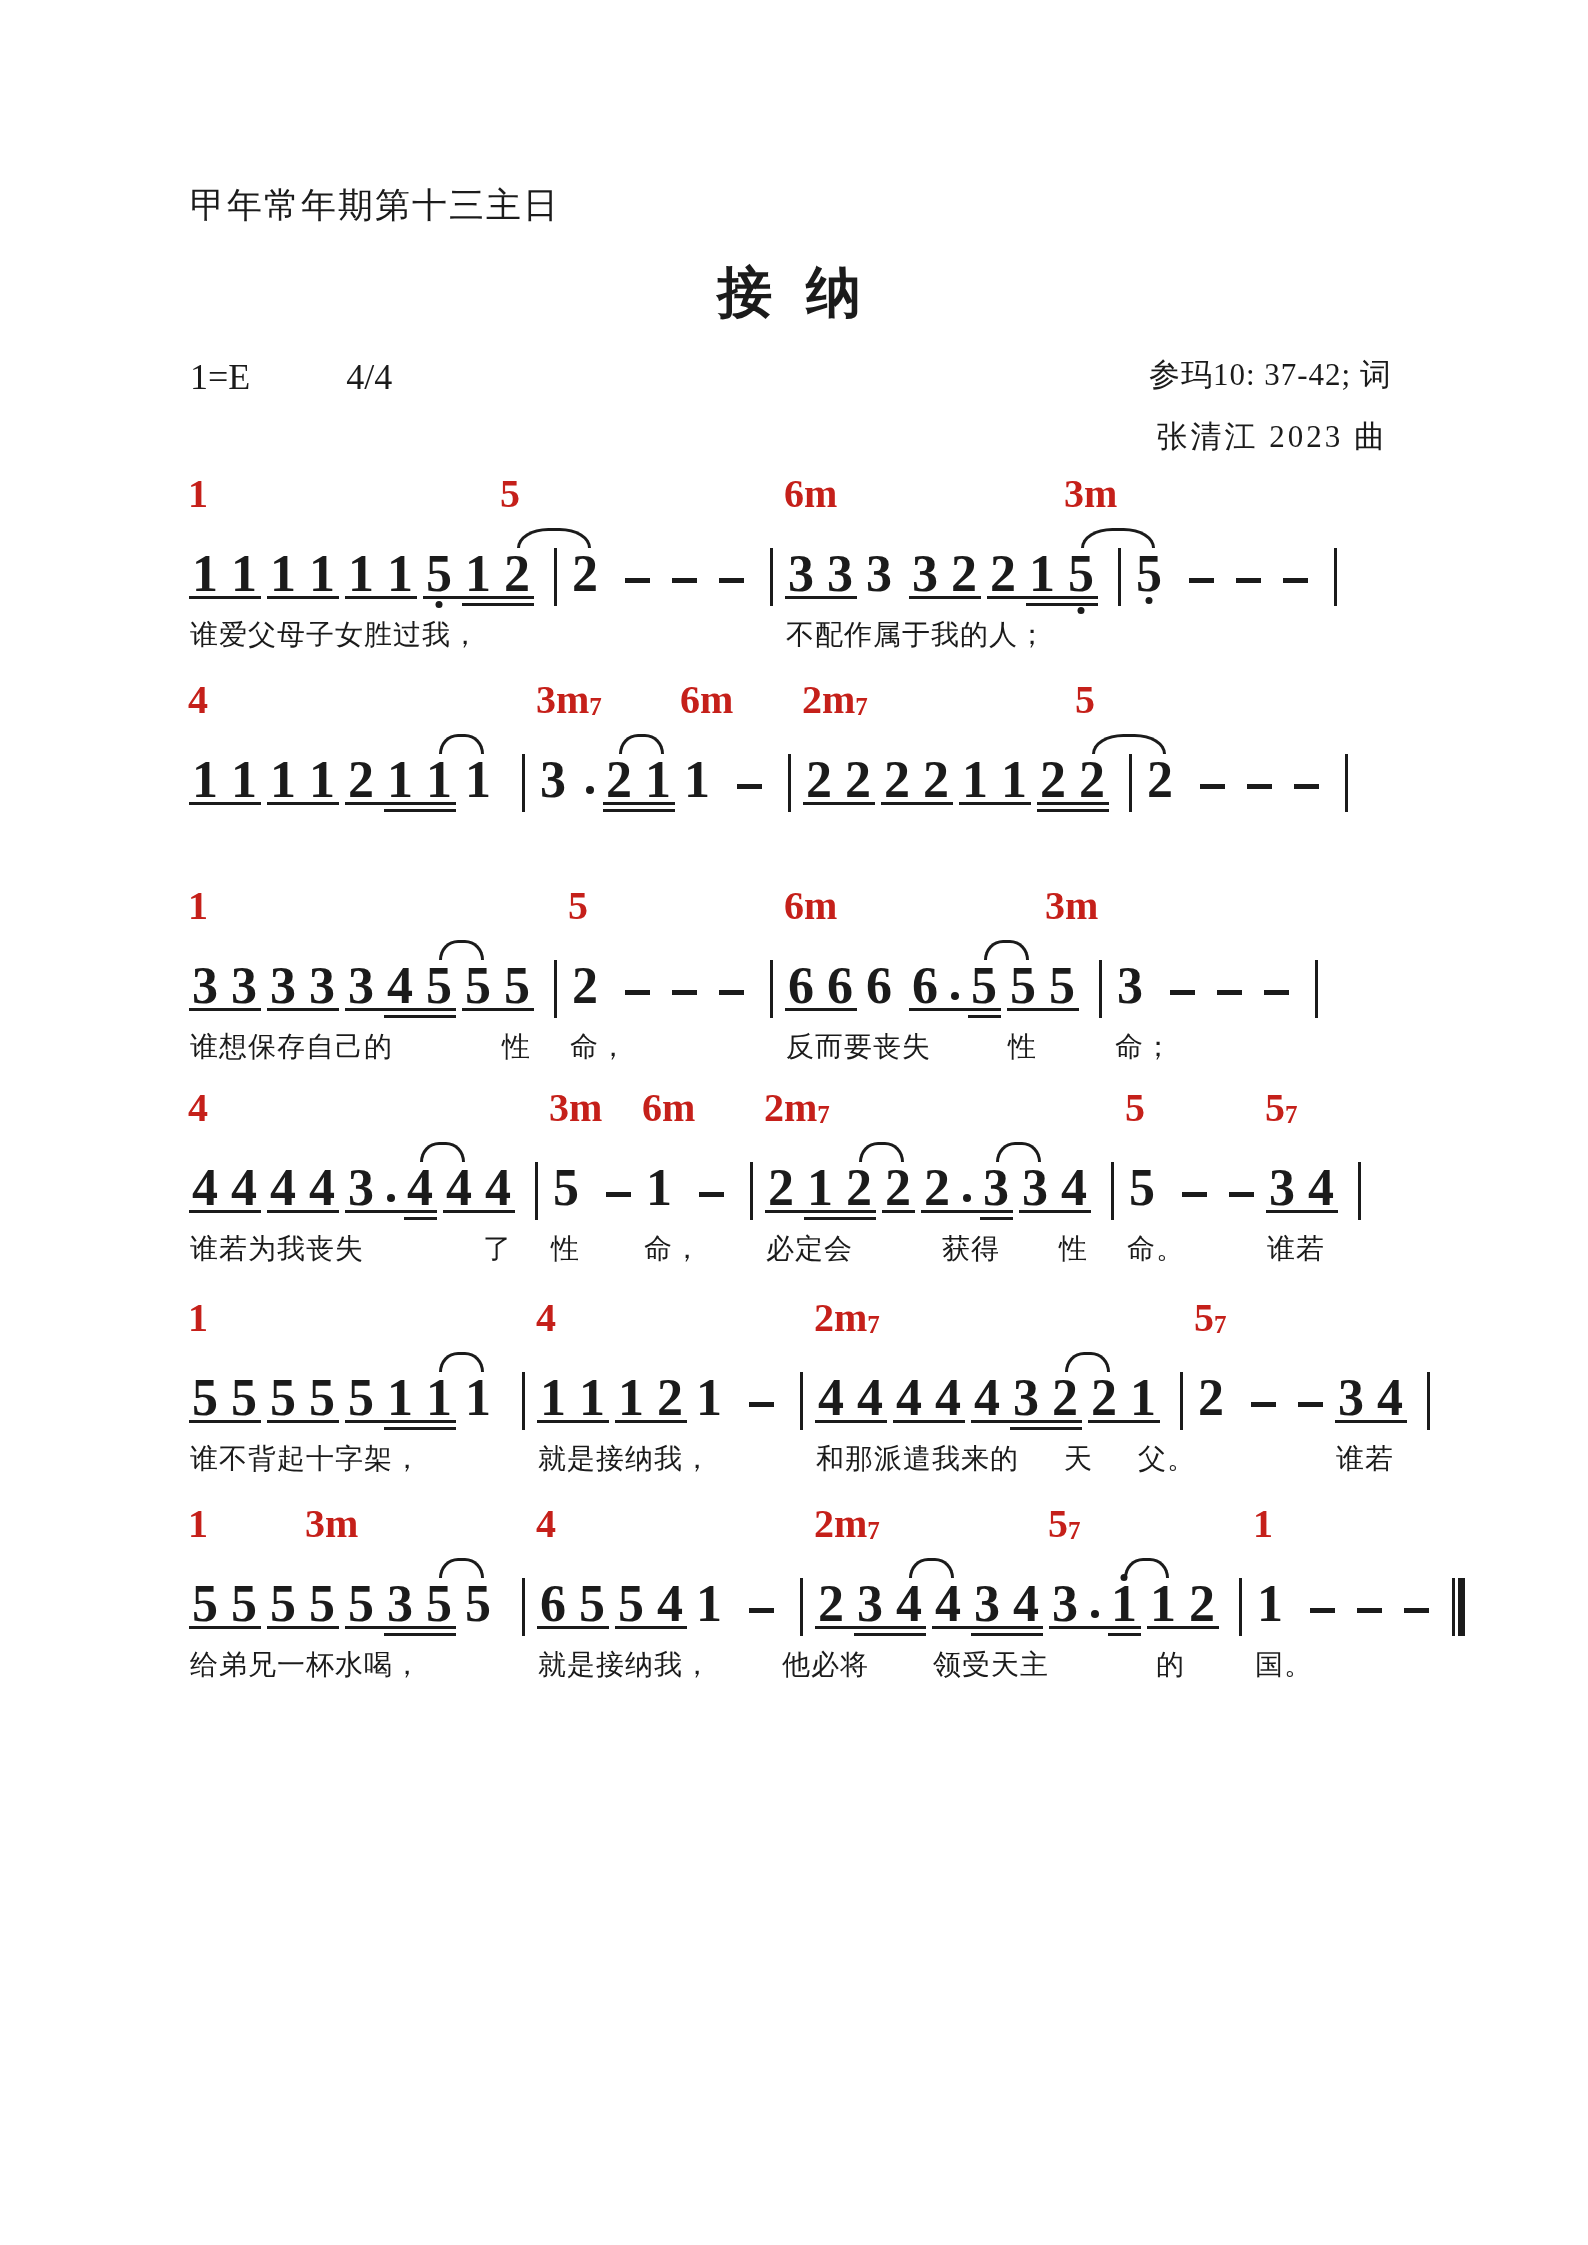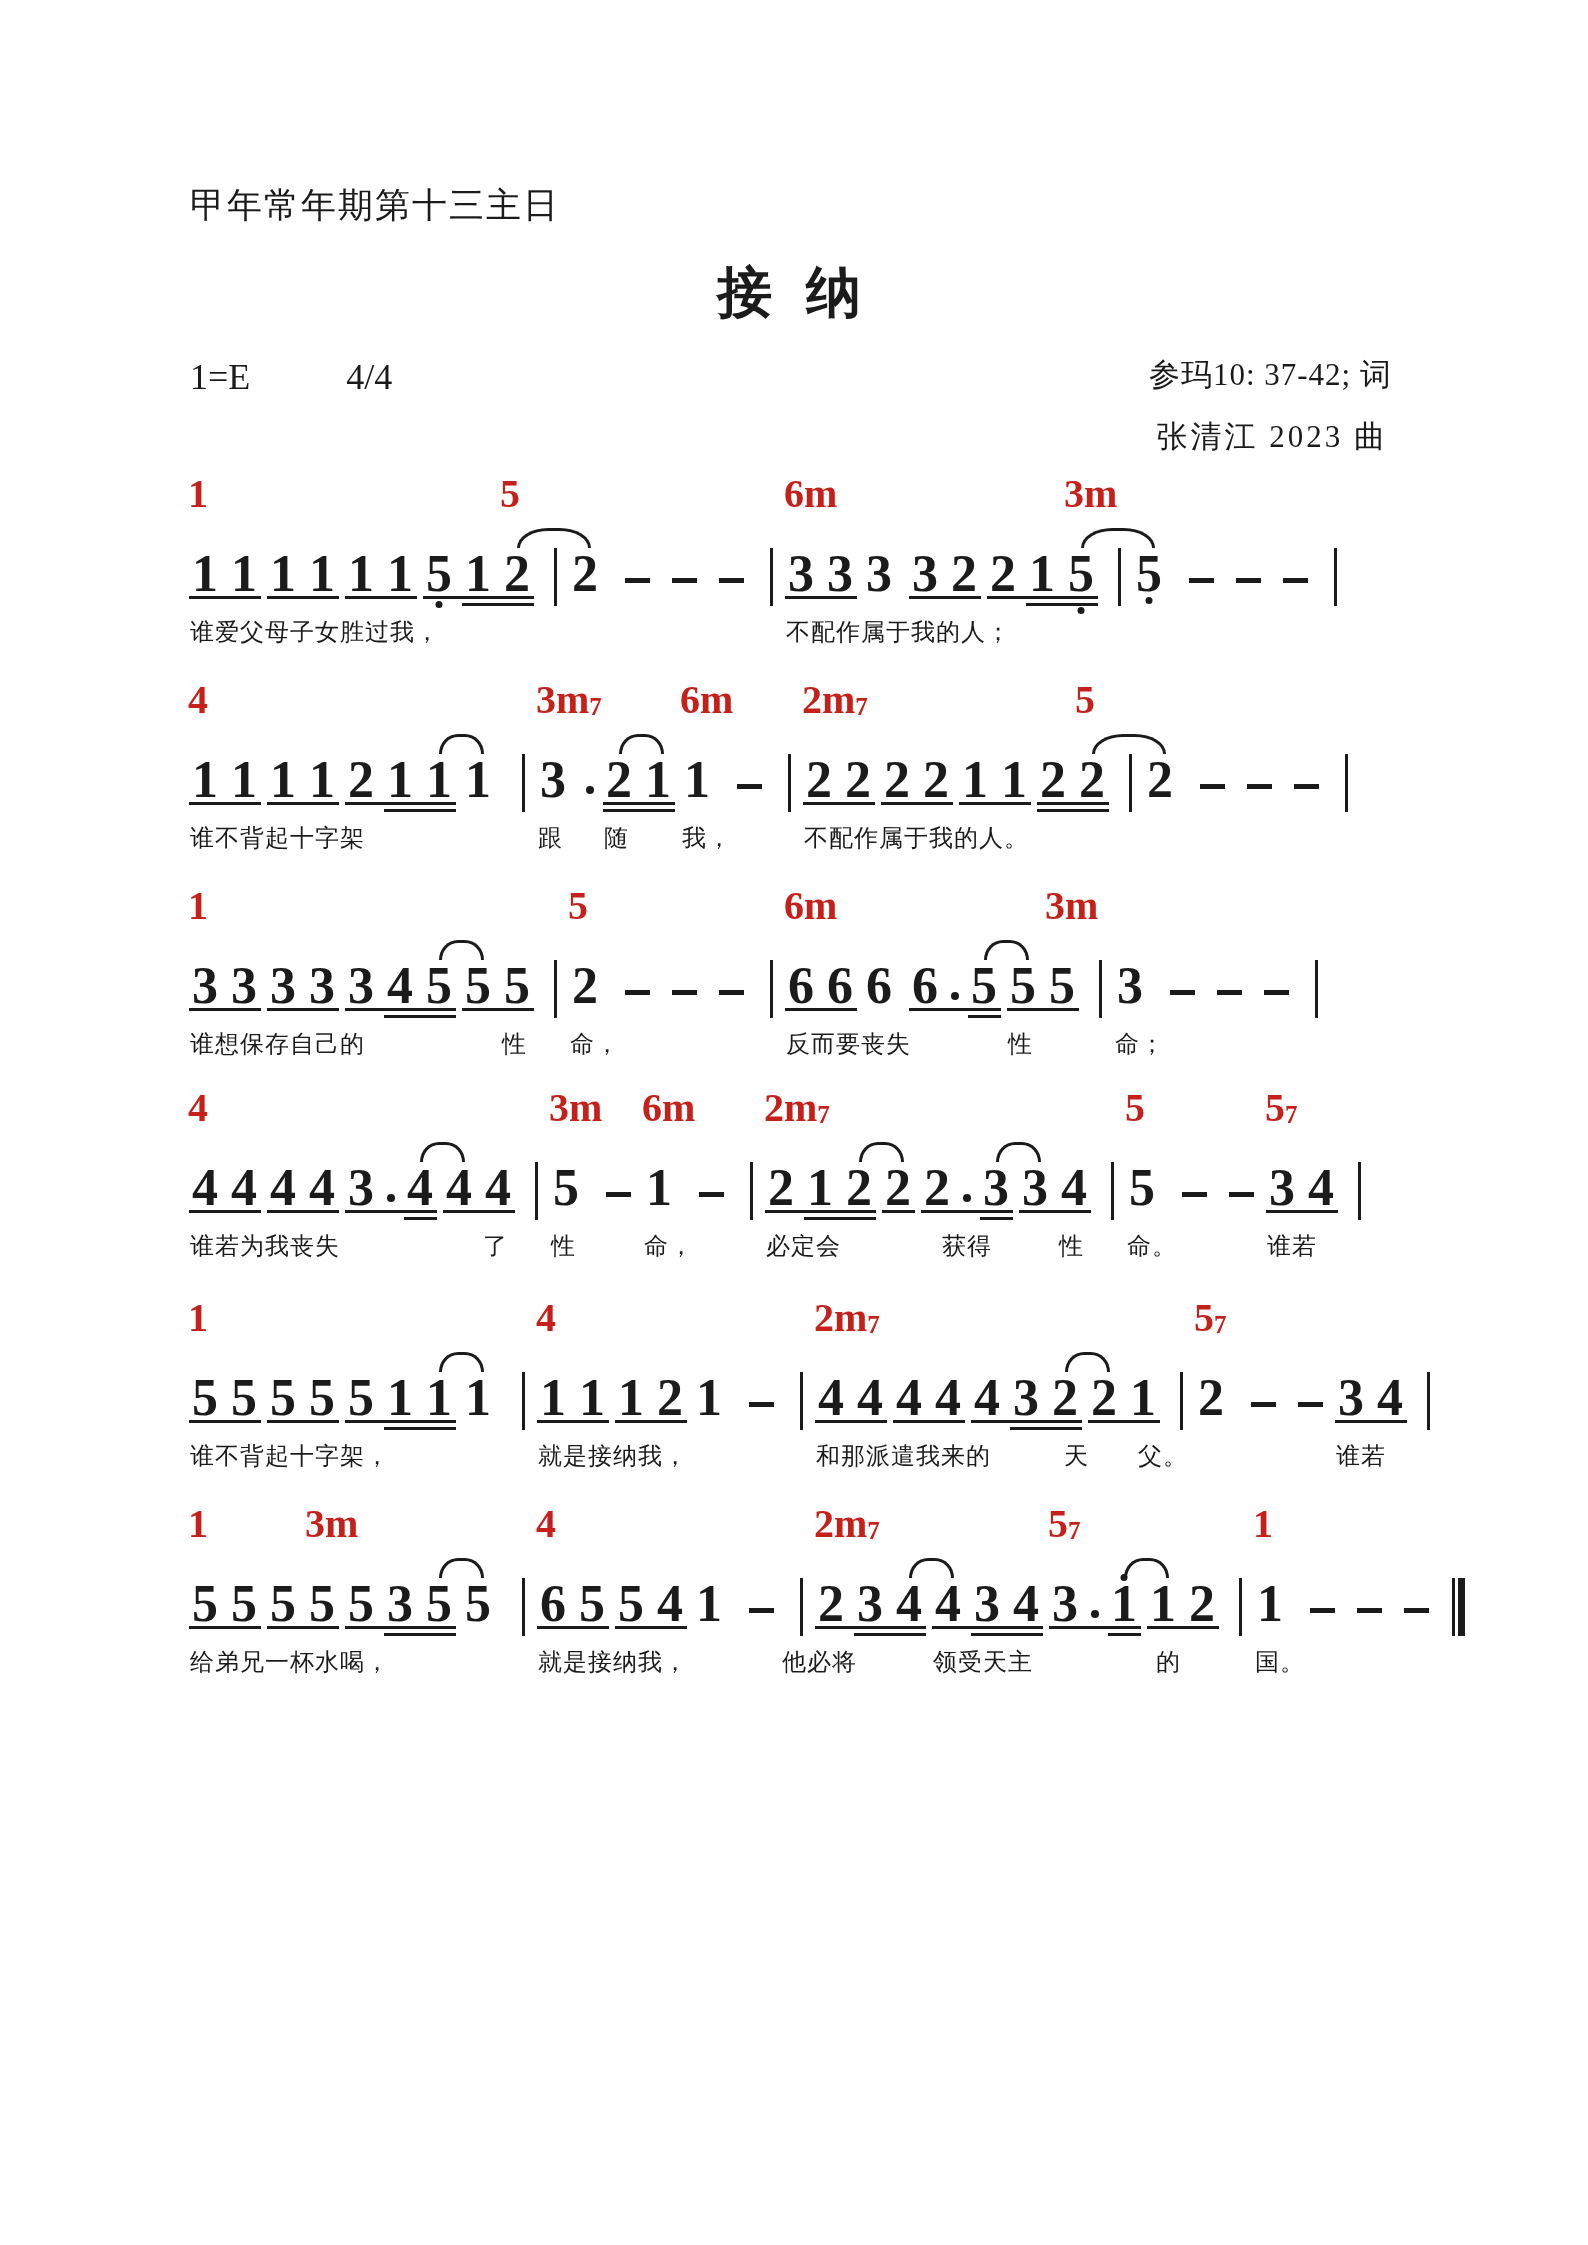--- a/index.html
+++ b/index.html
@@ -35,21 +35,21 @@
   .dash{width:27px;height:66px;margin:0 12px 0 8px;}
   .dash::after{content:"";position:absolute;left:1px;right:1px;top:32px;height:5px;background:#1b1b1b;}
   .bar{width:3px;height:66px;margin:0 13px;}
   .bar::after{content:"";position:absolute;left:0;top:2px;bottom:6px;width:3px;background:#1b1b1b;}
   .finalbar{width:13px;height:66px;margin-left:10px;}
   .finalbar::before{content:"";position:absolute;left:0;top:2px;bottom:6px;width:3px;background:#1b1b1b;}
   .finalbar::after{content:"";position:absolute;right:0;top:2px;bottom:6px;width:7px;background:#1b1b1b;}
   .tie{position:absolute;top:8px;height:17px;border:3px solid #1b1b1b;border-bottom:none;
        border-radius:55% 55% 0 0 / 130% 130% 0 0;}
   .lyricrow{position:relative;height:52px;margin-top:4px;}
-  .lyric{position:absolute;top:0;font-size:24px;white-space:nowrap;letter-spacing:1px;}
+  .lyric{position:absolute;top:0;font-size:28px;white-space:nowrap;letter-spacing:1px;}
 </style>
 </head>
 <body>
 
 <div class="page" style="--chord: #c5201a;">
   <div class="hdr">甲年常年期第十三主日</div>
   <div class="title">接 纳</div>
   <div class="keyrow">
     <span>1=E</span><span class="meter">4/4</span>
   </div>
@@ -71,27 +71,20 @@
       </div>
       <div class="mline" style="top: 676px;">
         <div class="chordrow">
           <span class="chord" style="left: -2px;">4</span>
           <span class="chord" style="left: 346px;">3m<span class="csub">7</span></span>
           <span class="chord" style="left: 490px;">6m</span>
           <span class="chord" style="left: 612px;">2m<span class="csub">7</span></span>
           <span class="chord" style="left: 885px;">5</span>
         </div>
         <div class="notesrow"><span class="note j">1<i class="ul ul1"></i></span><span class="note">1<i class="ul ul1"></i></span><span class="note j">1<i class="ul ul1"></i></span><span class="note">1<i class="ul ul1"></i></span><span class="note j">2<i class="ul ul1"></i></span><span class="note j">1<i class="ul ul1"></i><i class="ul ul2"></i></span><span class="note">1<i class="ul ul1"></i><i class="ul ul2"></i></span><span class="note q">1</span><span class="bar"></span><span class="note q">3</span><span class="adot"></span><span class="note j">2<i class="ul ul1"></i><i class="ul ul2"></i></span><span class="note">1<i class="ul ul1"></i><i class="ul ul2"></i></span><span class="note q">1</span><span class="dash"></span><span class="bar"></span><span class="note j">2<i class="ul ul1"></i></span><span class="note">2<i class="ul ul1"></i></span><span class="note j">2<i class="ul ul1"></i></span><span class="note">2<i class="ul ul1"></i></span><span class="note j">1<i class="ul ul1"></i></span><span class="note">1<i class="ul ul1"></i></span><span class="note j">2<i class="ul ul1"></i><i class="ul ul2"></i></span><span class="note">2<i class="ul ul1"></i><i class="ul ul2"></i></span><span class="bar"></span><span class="note q">2</span><span class="dash"></span><span class="dash"></span><span class="dash"></span><span class="bar"></span><span class="tie" style="left: 249px; width: 39px;"></span><span class="tie" style="left: 429px; width: 39px;"></span><span class="tie" style="left: 902px; width: 68px;"></span></div>
-        <div class="lyricrow">
-          <span class="lyric" style="left: 0px;">谁不背起十字架</span>
-          <span class="lyric" style="left: 348px;">跟</span>
-          <span class="lyric" style="left: 414px;">随</span>
-          <span class="lyric" style="left: 492px;">我，</span>
-          <span class="lyric" style="left: 614px;">不配作属于我的人。</span>
-        </div>
       </div>
       <div class="mline" style="top: 882px;">
         <div class="chordrow">
           <span class="chord" style="left: -2px;">1</span>
           <span class="chord" style="left: 378px;">5</span>
           <span class="chord" style="left: 594px;">6m</span>
           <span class="chord" style="left: 855px;">3m</span>
         </div>
         <div class="notesrow"><span class="note j">3<i class="ul ul1"></i></span><span class="note">3<i class="ul ul1"></i></span><span class="note j">3<i class="ul ul1"></i></span><span class="note">3<i class="ul ul1"></i></span><span class="note j">3<i class="ul ul1"></i></span><span class="note j">4<i class="ul ul1"></i><i class="ul ul2"></i></span><span class="note">5<i class="ul ul1"></i><i class="ul ul2"></i></span><span class="note j">5<i class="ul ul1"></i></span><span class="note">5<i class="ul ul1"></i></span><span class="bar"></span><span class="note q">2</span><span class="dash"></span><span class="dash"></span><span class="dash"></span><span class="bar"></span><span class="note j">6<i class="ul ul1"></i></span><span class="note">6<i class="ul ul1"></i></span><span class="note q">6</span><span class="note j">6<i class="ul ul1"></i></span><span class="adot j"><i class="ul ul1"></i></span><span class="note">5<i class="ul ul1"></i><i class="ul ul2"></i></span><span class="note j">5<i class="ul ul1"></i></span><span class="note">5<i class="ul ul1"></i></span><span class="bar"></span><span class="note q">3</span><span class="dash"></span><span class="dash"></span><span class="dash"></span><span class="bar"></span><span class="tie" style="left: 249px; width: 39px;"></span><span class="tie" style="left: 794px; width: 39px;"></span></div>
         <div class="lyricrow">

